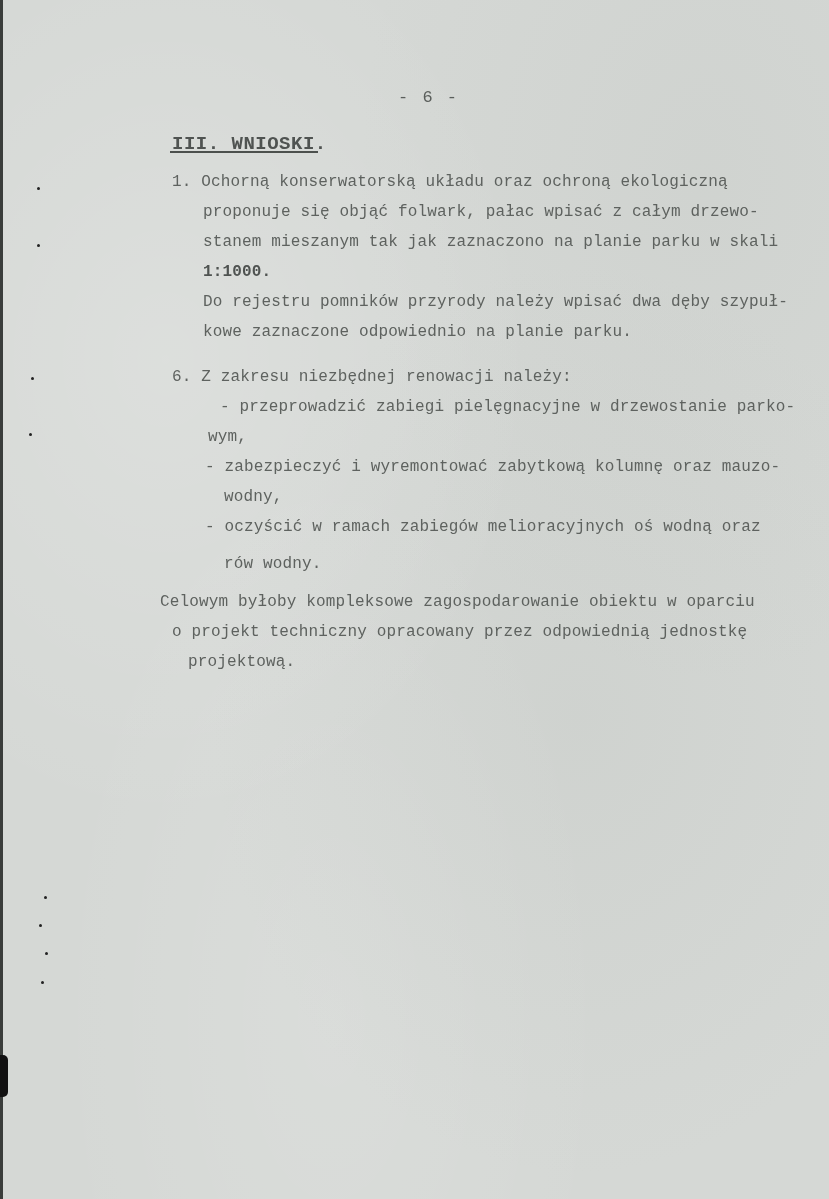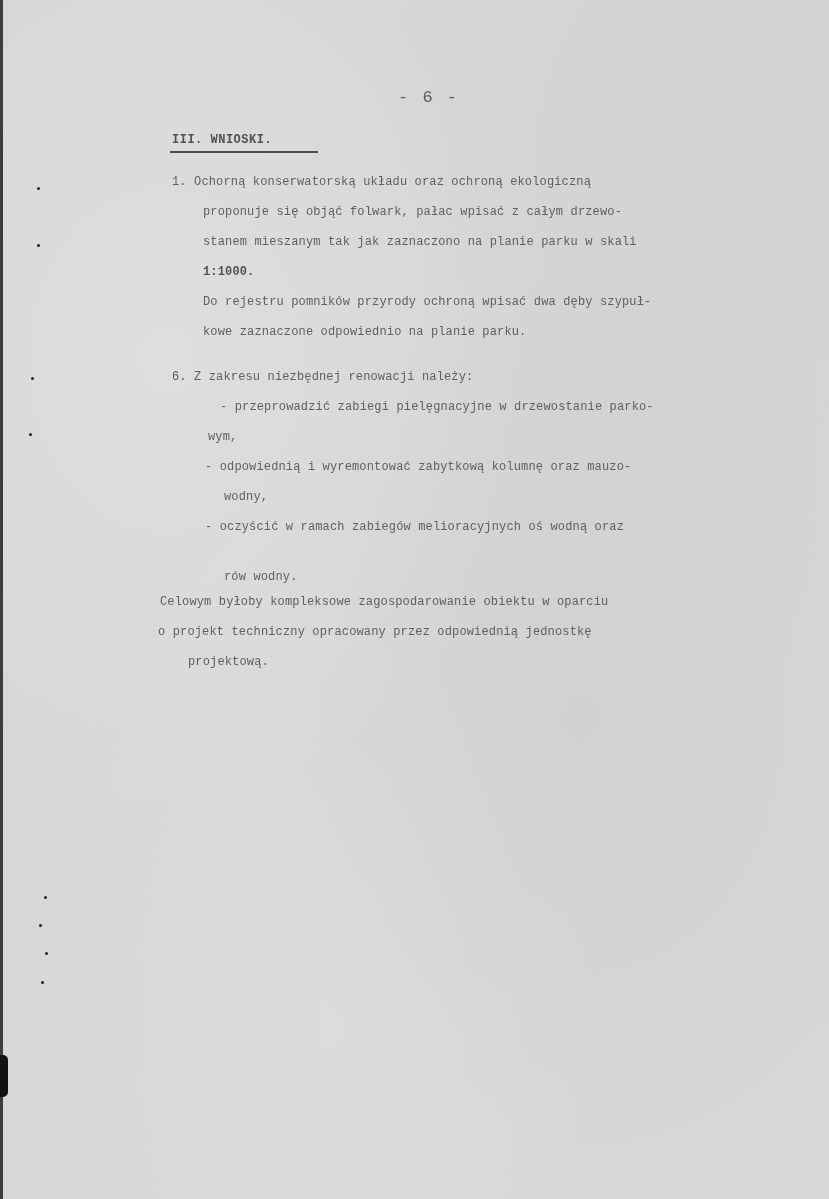--- a/index.html
+++ b/index.html
@@ -42,34 +42,34 @@
     .page-number {
       position: absolute;
       left: 398px; top: 88px;
       font-size: 17px;
       letter-spacing: 2px;
       color: #5a5e5b;
     }
     .section-heading {
       position: absolute;
       left: 172px; top: 133px;
-      font-size: 12px;
+      font-size: 19px;
       color: #4f5350;
       letter-spacing: 0.5px;
     }
     .section-heading-underline {
       position: absolute;
       left: 170px; top: 151px;
       width: 148px; height: 2px;
       background: #4c504d;
     }
     .line {
       position: absolute;
       white-space: pre;
-      font-size: 12px;
+      font-size: 16px;
       line-height: 20px;
       letter-spacing: 0.15px;
     }
     .bold { font-weight: bold; color: #4f5351; }
   </style>
 </head>
 <body>
 
 <div class="left-edge"></div>
 <div class="edge-blot"></div>
@@ -86,31 +86,31 @@
 <div class="page-number">- 6 -</div>
 
 <div class="section-heading bold">III. WNIOSKI.</div>
 <div class="section-heading-underline"></div>
 
 <section>
   <div class="line" style="left:172px;top:172px">1. Ochorną konserwatorską układu oraz ochroną ekologiczną</div>
   <div class="line" style="left:203px;top:202px">proponuje się objąć folwark, pałac wpisać z całym drzewo-</div>
   <div class="line" style="left:203px;top:232px">stanem mieszanym tak jak zaznaczono na planie parku w skali</div>
   <div class="line bold" style="left:203px;top:262px">1:1000.</div>
-  <div class="line" style="left:203px;top:292px">Do rejestru pomników przyrody ochroną wpisać dwa dęby szypuł-</div>
+  <div class="line" style="left:203px;top:292px">Do rejestru pomników przyrody należy wpisać dwa dęby szypuł-</div>
   <div class="line" style="left:203px;top:322px">kowe zaznaczone odpowiednio na planie parku.</div>
 </section>
 
 <section>
   <div class="line" style="left:172px;top:367px">6. Z zakresu niezbędnej renowacji należy:</div>
   <div class="line" style="left:220px;top:397px">- przeprowadzić zabiegi pielęgnacyjne w drzewostanie parko-</div>
   <div class="line" style="left:208px;top:427px">wym,</div>
-  <div class="line" style="left:205px;top:457px">- odpowiednią i wyremontować zabytkową kolumnę oraz mauzo-</div>
+  <div class="line" style="left:205px;top:457px">- zabezpieczyć i wyremontować zabytkową kolumnę oraz mauzo-</div>
   <div class="line" style="left:224px;top:487px">wodny,</div>
   <div class="line" style="left:205px;top:517px">- oczyścić w ramach zabiegów melioracyjnych oś wodną oraz</div>
-  <div class="line" style="left:224px;top:567px">rów wodny.</div>
+  <div class="line" style="left:224px;top:554px">rów wodny.</div>
 </section>
 
 <section>
   <div class="line" style="left:160px;top:592px">Celowym byłoby kompleksowe zagospodarowanie obiektu w oparciu</div>
-  <div class="line" style="left:158px;top:622px">o projekt techniczny opracowany przez odpowiednią jednostkę</div>
+  <div class="line" style="left:172px;top:622px">o projekt techniczny opracowany przez odpowiednią jednostkę</div>
   <div class="line" style="left:188px;top:652px">projektową.</div>
 </section>
 
 </body></html>

